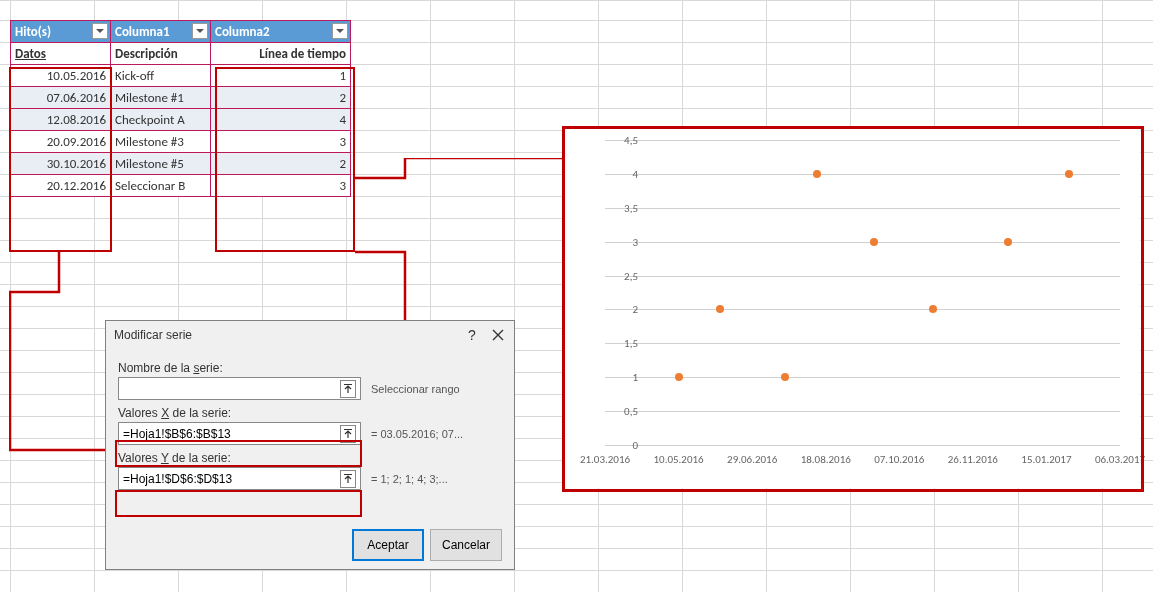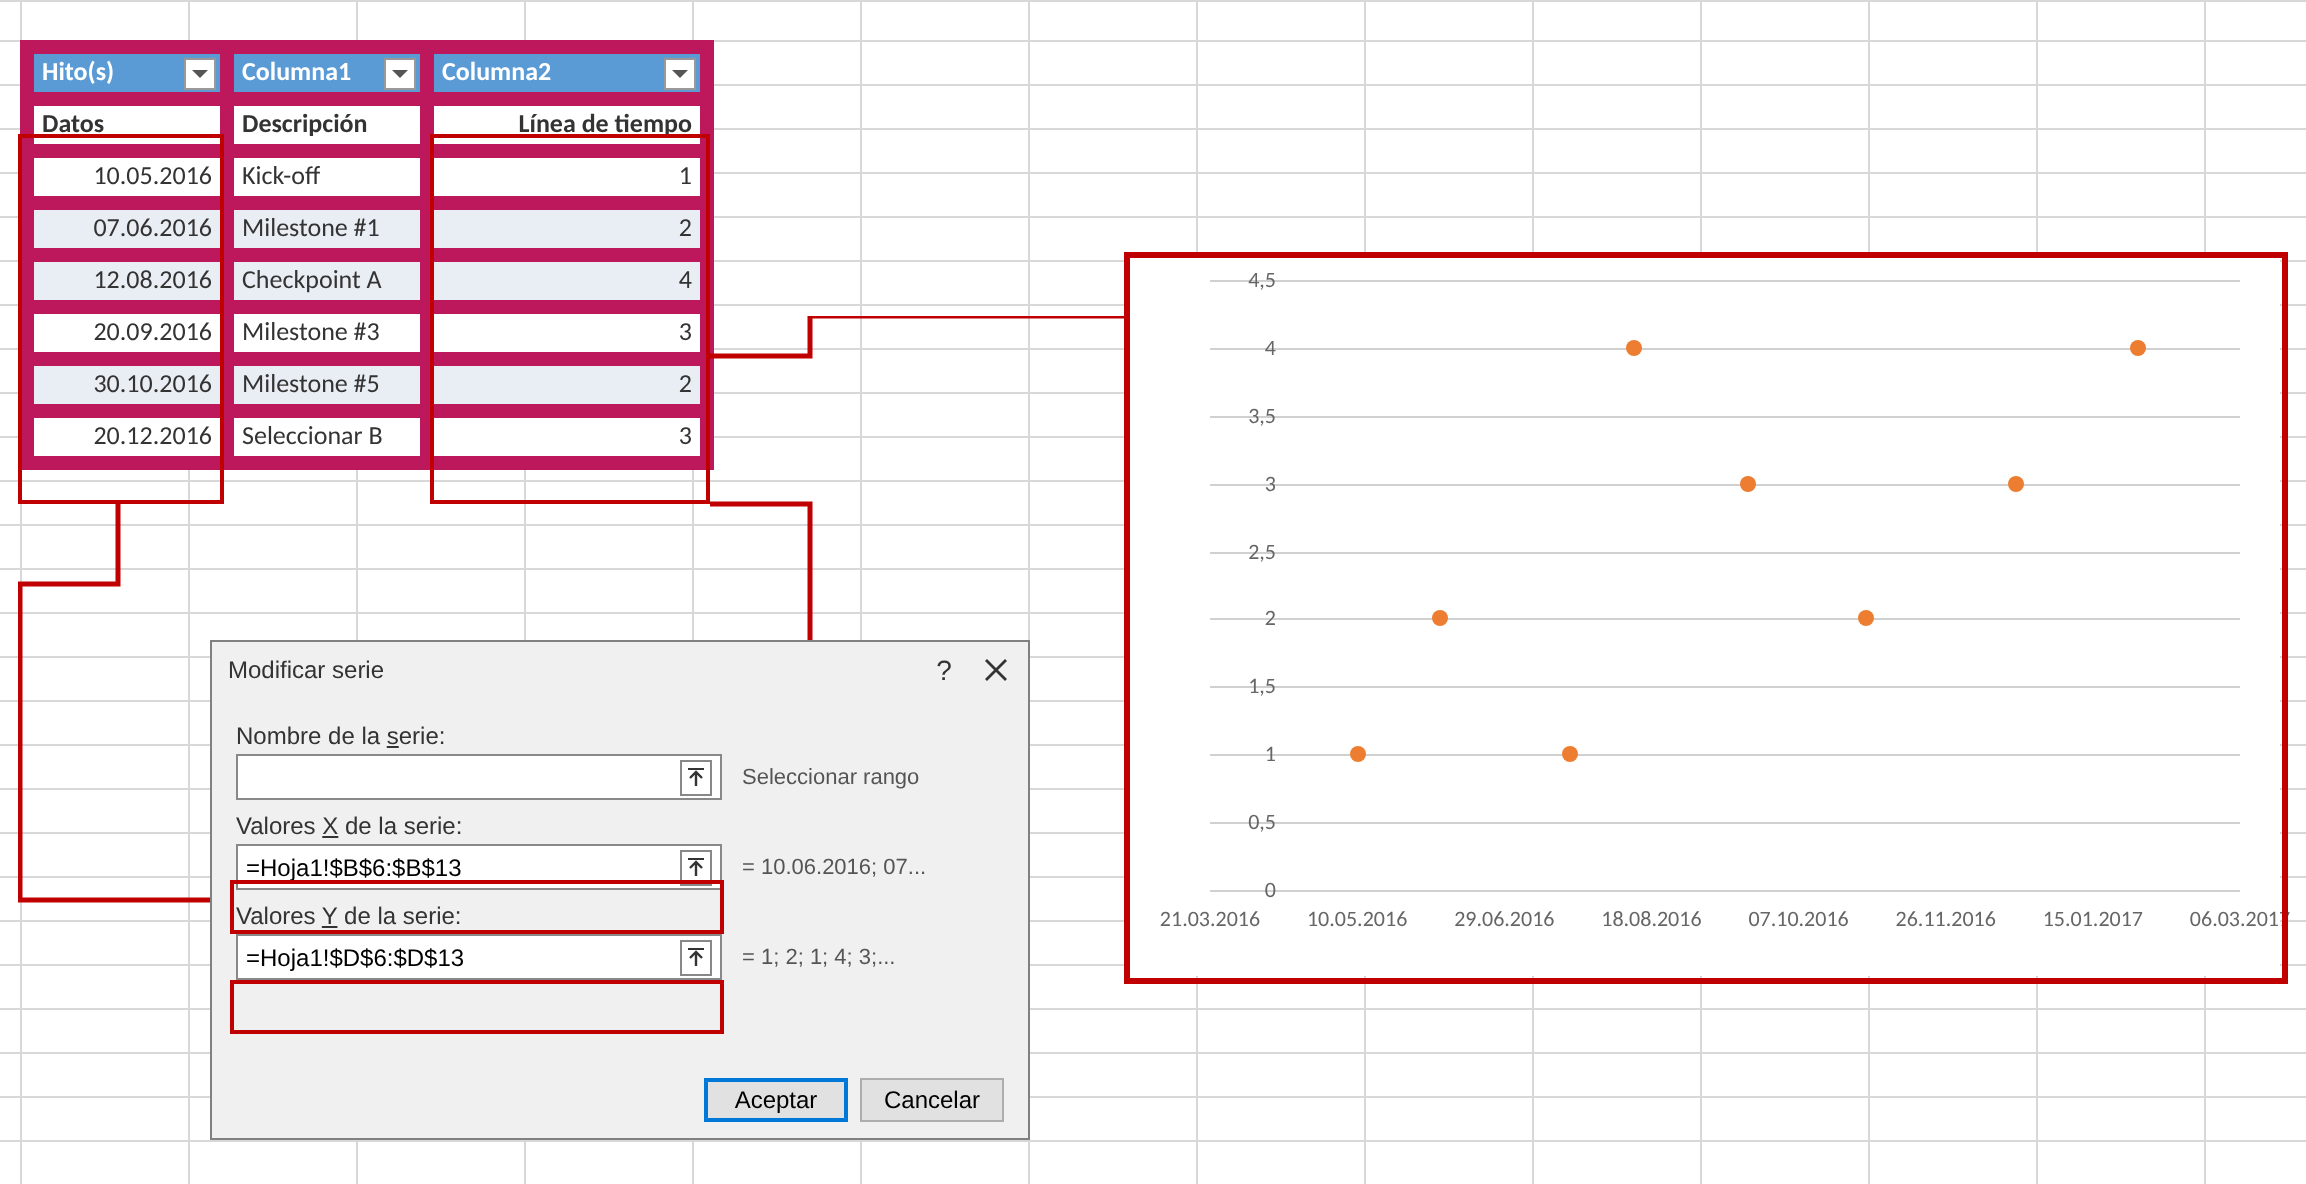--- a/index.html
+++ b/index.html
@@ -28,21 +28,21 @@
 
   
   .table {
     position: absolute;
     top: 20px;
     left: 10px;
     border-collapse: collapse;
     z-index: 2;
   }
   .table th, .table td {
-    border: 7px solid #be185d;
+    border: 1px solid #be185d;
     height: 22px;
     padding: 2px 4px;
     background: #fff;
   }
   .table th {
     background: #5b9bd5;
     color: #fff;
     font-weight: bold;
     text-align: left;
     position: relative;
@@ -148,21 +148,21 @@
   .collapse-btn svg { width: 10px; height: 10px; }
   .preview-text { color: #555; font-size: 11px; margin-left: 4px; }
   .dialog-buttons {
     display: flex;
     justify-content: flex-end;
     gap: 6px;
     padding: 8px 12px;
   }
   .btn {
     min-width: 72px;
-    height: 22px;
+    height: 32px;
     background: #e1e1e1;
     border: 1px solid #adadad;
     font-size: 12px;
     cursor: pointer;
     margin-top: 20px;
   }
   .btn-primary { border: 2px solid #0078d7; }
 
   
   .chart-box {
@@ -357,21 +357,21 @@
     <div class="field-row">
       <div class="range-input">
         <input value="=Hoja1!$B$6:$B$13" style="">
         <span class="collapse-btn">
           <svg viewBox="0 0 10 10">
               <path d="M5 9 L5 2 M2 5 L5 2 L8 5" stroke="#333" fill="none" stroke-width="1.2"></path>
               <rect x="1" y="0" width="8" height="1" fill="#333"></rect>
             </svg>
         </span>
       </div>
-      <span class="preview-text">= 10.06.2016; 07...</span>
+      <span class="preview-text">= 03.05.2016; 07...</span>
     </div>
 
     <div class="field-label"><span>Valores </span><span class="u">Y</span><span> de la serie:</span></div>
     <div class="field-row">
       <div class="range-input">
         <input value="=Hoja1!$D$6:$D$13" style="">
         <span class="collapse-btn">
           <svg viewBox="0 0 10 10">
               <path d="M5 9 L5 2 M2 5 L5 2 L8 5" stroke="#333" fill="none" stroke-width="1.2"></path>
               <rect x="1" y="0" width="8" height="1" fill="#333"></rect>

